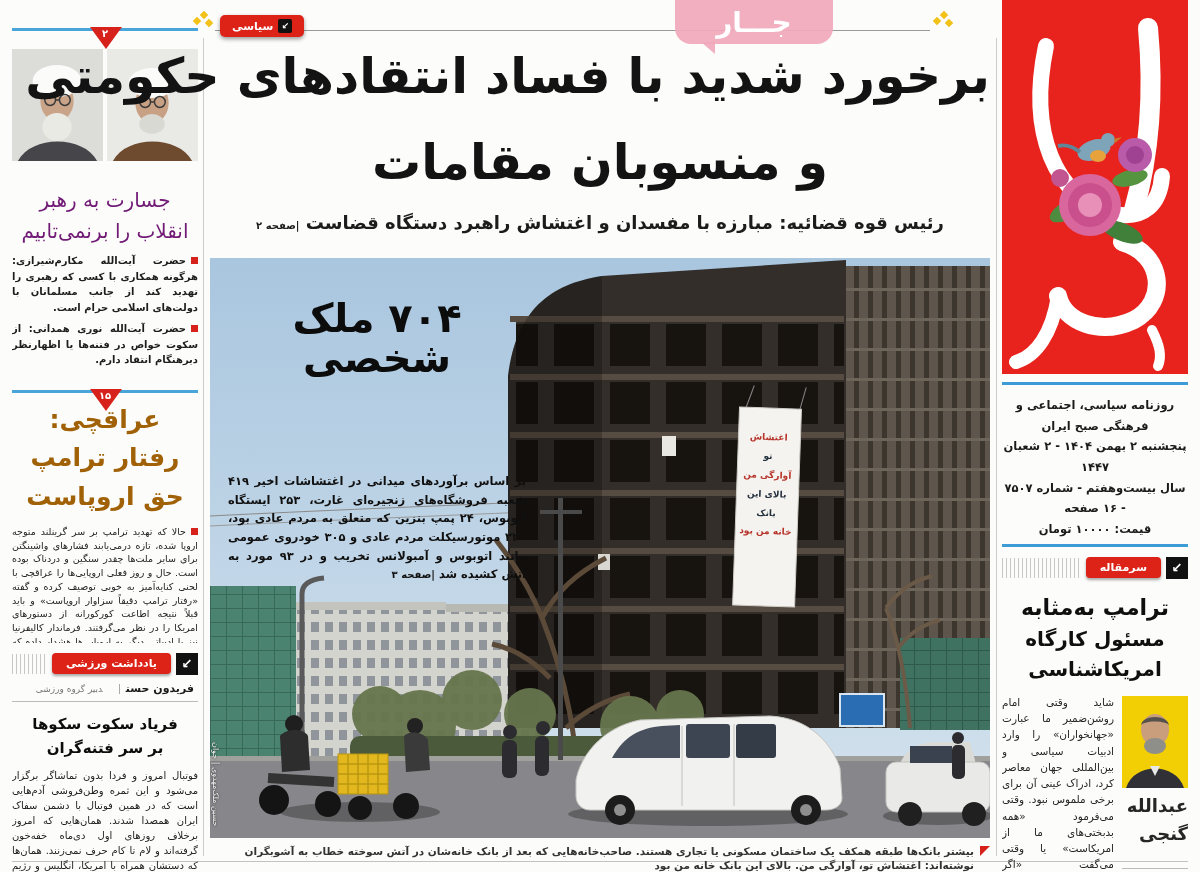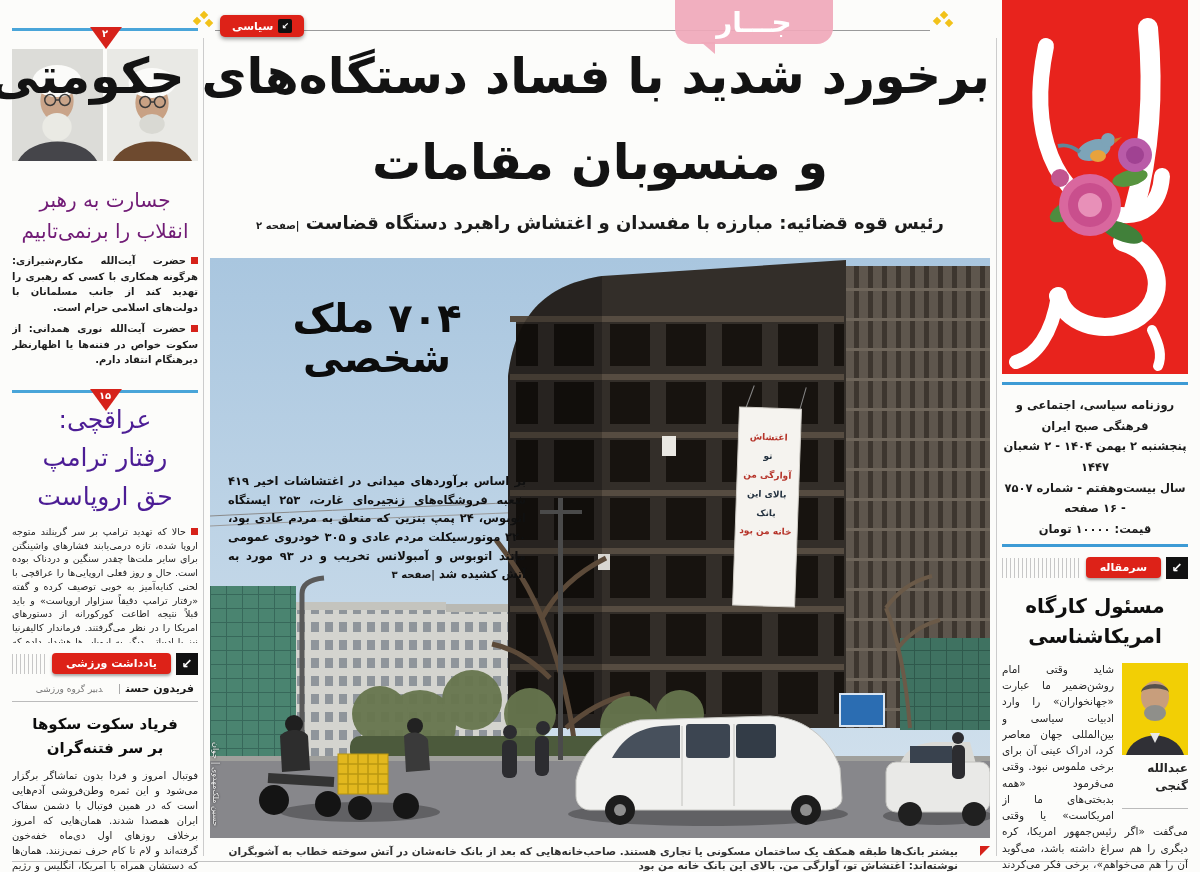--- a/index.html
+++ b/index.html
@@ -20,35 +20,35 @@
   .occasion{display:block;font-size:10.5px;font-weight:bold;color:#3a9e49;text-align:center;line-height:16px;margin-bottom:4px;}
   .logo-box{position:relative;width:186px;height:374px;background:#e8231d;overflow:hidden;}
   .mast-info{margin-top:6px;text-align:center;font-size:11.5px;font-weight:bold;color:#1b1b1b;line-height:1.8;padding:4px 0;}
   .ed-badge-row{margin-top:10px;}
   .ed-title{margin-top:12px;text-align:center;font-weight:bold;color:#0f0f0f;}
   .ed-title .t1{font-size:22px;line-height:1.5;}
   .ed-title .t2{font-size:20px;line-height:1.5;}
   .ed-body{margin-top:10px;font-size:10.5px;line-height:1.55;text-align:justify;color:#262626;}
   .author-box{float:right;width:66px;margin:2px 0 6px 8px;}
   .author-box svg{display:block;}
-  .author-name{font-size:12px;font-weight:bold;margin-top:4px;border-bottom:1px solid #bbb;padding-bottom:12px;}
+  .author-name{font-size:18px;font-weight:bold;margin-top:4px;border-bottom:1px solid #bbb;padding-bottom:20px;}
   .ed-body p{margin:0 0 4px;}
 
   
   .col-left{position:absolute;left:12px;top:0;width:186px;height:872px;overflow:hidden;}
   .divider{position:relative;height:3px;background:#49a5d9;}
   .marker{position:absolute;top:-1px;left:50%;transform:translateX(-50%);width:34px;height:24px;}
   .marker .tri{width:0;height:0;border-left:16px solid transparent;border-right:16px solid transparent;border-top:22px solid #d6221a;}
   .marker .num{position:absolute;top:1px;left:0;width:100%;text-align:center;color:#fff;font-size:10px;font-weight:bold;}
   .portraits{display:flex;gap:4px;margin-top:18px;}
   .portrait{flex:1;height:112px;background:#e8e8e4;overflow:hidden;}
   .news-title{font-size:20px;font-weight:normal;text-align:center;line-height:1.55;margin-top:24px;color:#701a75;}
   .bullet{margin:6px 0 0;font-size:10px;line-height:1.55;text-align:justify;color:#1d1d1d;font-weight:bold;}
   .sq{display:inline-block;width:7px;height:7px;background:#d6221a;margin-left:5px;}
-  .a-title{font-size:25px;font-weight:normal;text-align:center;line-height:1.55;margin-top:8px;color:#4c1d95;}
+  .a-title{font-size:25px;font-weight:bold;text-align:center;line-height:1.55;margin-top:8px;color:#a16207;}
   .a-body{margin-top:8px;font-size:9.5px;line-height:1.45;text-align:justify;color:#222;height:118px;overflow:hidden;}
   .sp-badge-row{margin-top:10px;}
   .byline{margin-top:7px;font-size:11px;text-align:right;padding:0 4px 6px;border-bottom:1px solid #bbb;}
   .byline .nm{font-weight:bold;}
   .byline .rl{font-size:9px;color:#777;border-right:1px solid #aaa;padding-right:16px;margin-right:6px;}
   .sp-title{font-size:15px;font-weight:bold;text-align:center;line-height:1.6;margin-top:10px;color:#0d0d0d;}
   .sp-body{margin-top:8px;font-size:10px;line-height:1.5;text-align:justify;color:#222;}
 
   
   .col-center{position:absolute;left:210px;top:0;width:780px;height:872px;}
@@ -68,21 +68,21 @@
   .subhead{position:absolute;top:212px;width:100%;text-align:center;font-size:18px;font-weight:bold;color:#1c1c1c;}
   .photo{position:absolute;top:258px;left:0;width:780px;height:580px;overflow:hidden;background:#b9d2e6;}
   .photo svg.scene{position:absolute;inset:0;}
   .ov{position:absolute;left:12px;width:310px;text-align:center;font-weight:bold;color:#0c0c0c;font-size:40px;line-height:1;z-index:2;}
   .ov1{top:40px;}.ov2{top:100px;}.ov3{top:158px;}
   .ov-body{position:absolute;top:214px;left:18px;width:298px;font-size:11.5px;font-weight:bold;line-height:1.62;text-align:justify;color:#101010;z-index:2;}
   .banner-txt{position:absolute;top:170px;left:528px;width:58px;transform:rotate(2deg);text-align:center;font-size:9px;font-weight:bold;line-height:2.1;z-index:2;}
   .banner-txt .r{color:#b6342a;display:block;}
   .banner-txt .k{color:#23313f;display:block;}
   .credit{position:absolute;left:1px;bottom:12px;writing-mode:vertical-rl;font-size:8px;color:#f4f4f4;text-shadow:0 0 2px rgba(0,0,0,.9);z-index:2;}
-  .caption-row{position:absolute;top:845px;left:0;right:0;display:flex;gap:22px;align-items:flex-start;font-size:10.5px;font-weight:bold;color:#333;line-height:1.3;}
+  .caption-row{position:absolute;top:845px;left:0;right:0;display:flex;gap:6px;align-items:flex-start;font-size:10.5px;font-weight:bold;color:#333;line-height:1.3;}
   .cap-marker{flex:0 0 auto;margin-top:1px;}
   .vsep{position:absolute;top:38px;bottom:16px;width:1px;background:#ccc;}
   .vsep-l{left:203px;}
   .vsep-r{left:996px;}
   .bottom-rule{position:absolute;top:861px;left:12px;width:1176px;height:1px;background:#c2c2c2;}
 </style>
 </head>
 <body>
 
 <div class="page">
@@ -134,20 +134,21 @@
     </div>
     <div class="blue-rule"></div>
 
     <div class="badge-row ed-badge-row">
       <span class="arrow-box">↙</span>
       <span class="red-badge">سرمقاله</span>
       <span class="barcode"></span>
     </div>
 
     <div class="ed-title">
+      <div class="t1">ترامپ به‌مثابه</div>
       <div class="t2">مسئول کارگاه امریکاشناسی</div>
     </div>
 
     <div class="ed-body">
       <div class="author-box">
         <svg width="66" height="92" viewBox="0 0 66 92">
           <rect width="66" height="92" fill="#f2cf05"></rect>
           <ellipse cx="33" cy="34" rx="14" ry="16" fill="#c89e7c"></ellipse>
           <path d="M19,30 C19,18 47,18 47,30 C47,24 19,24 19,30 Z" fill="#55514c"></path>
           <ellipse cx="33" cy="50" rx="11" ry="8" fill="#8f8f8a"></ellipse>
@@ -248,21 +249,21 @@
         <i></i>
         <i></i>
         <i></i>
       </div>
     <div class="paw" style="top:12px;left:-16px;">
         <i></i>
         <i></i>
         <i></i>
       </div>
 
-    <div class="headline h1a">برخورد شدید با فساد دستگاه‌های حکومتی</div>
+    <div class="headline h1a">برخورد شدید با فساد انتقاد‌های حکومتی</div>
     <div class="headline h1b">و منسوبان مقامات</div>
 
     <div class="subhead">
       <span>رئیس قوه قضائیه: مبارزه با مفسدان و اغتشاش راهبرد دستگاه قضاست</span>
       <span class="pref">|صفحه ۲</span>
     </div>
 
     <div class="photo">
       <svg class="scene" width="780" height="580" viewBox="0 0 780 580" preserveAspectRatio="none">
         <defs>

